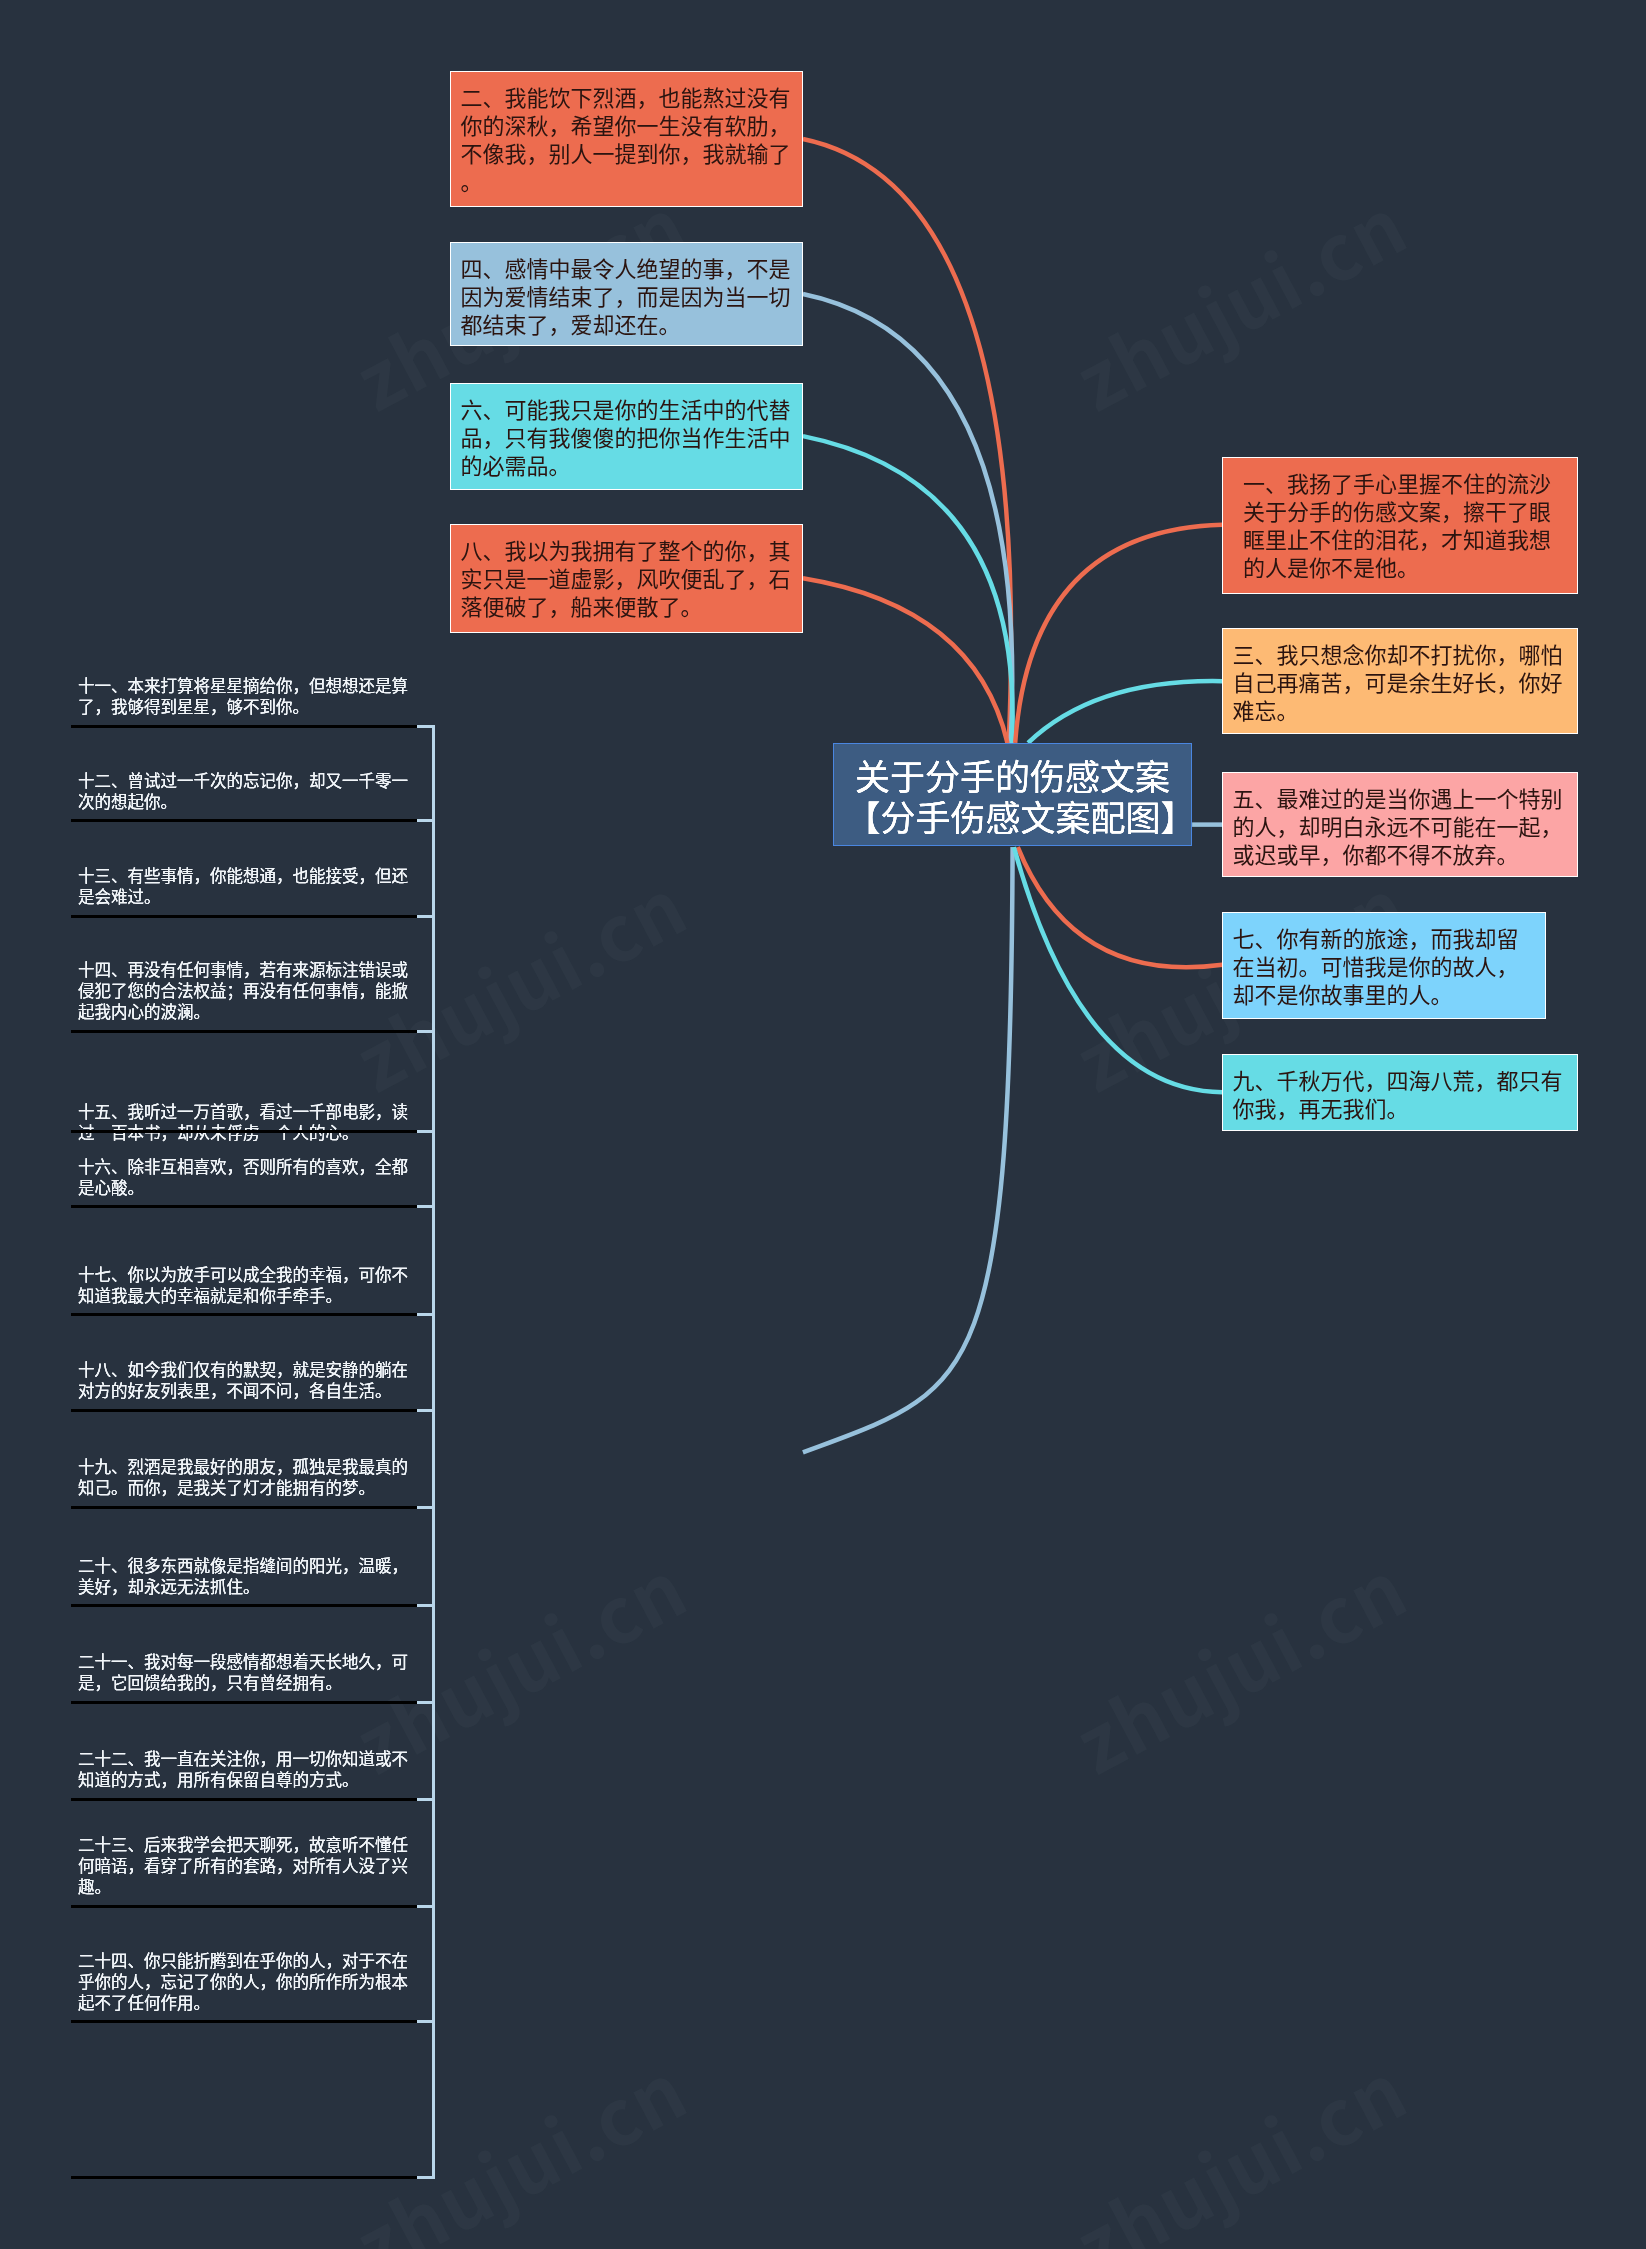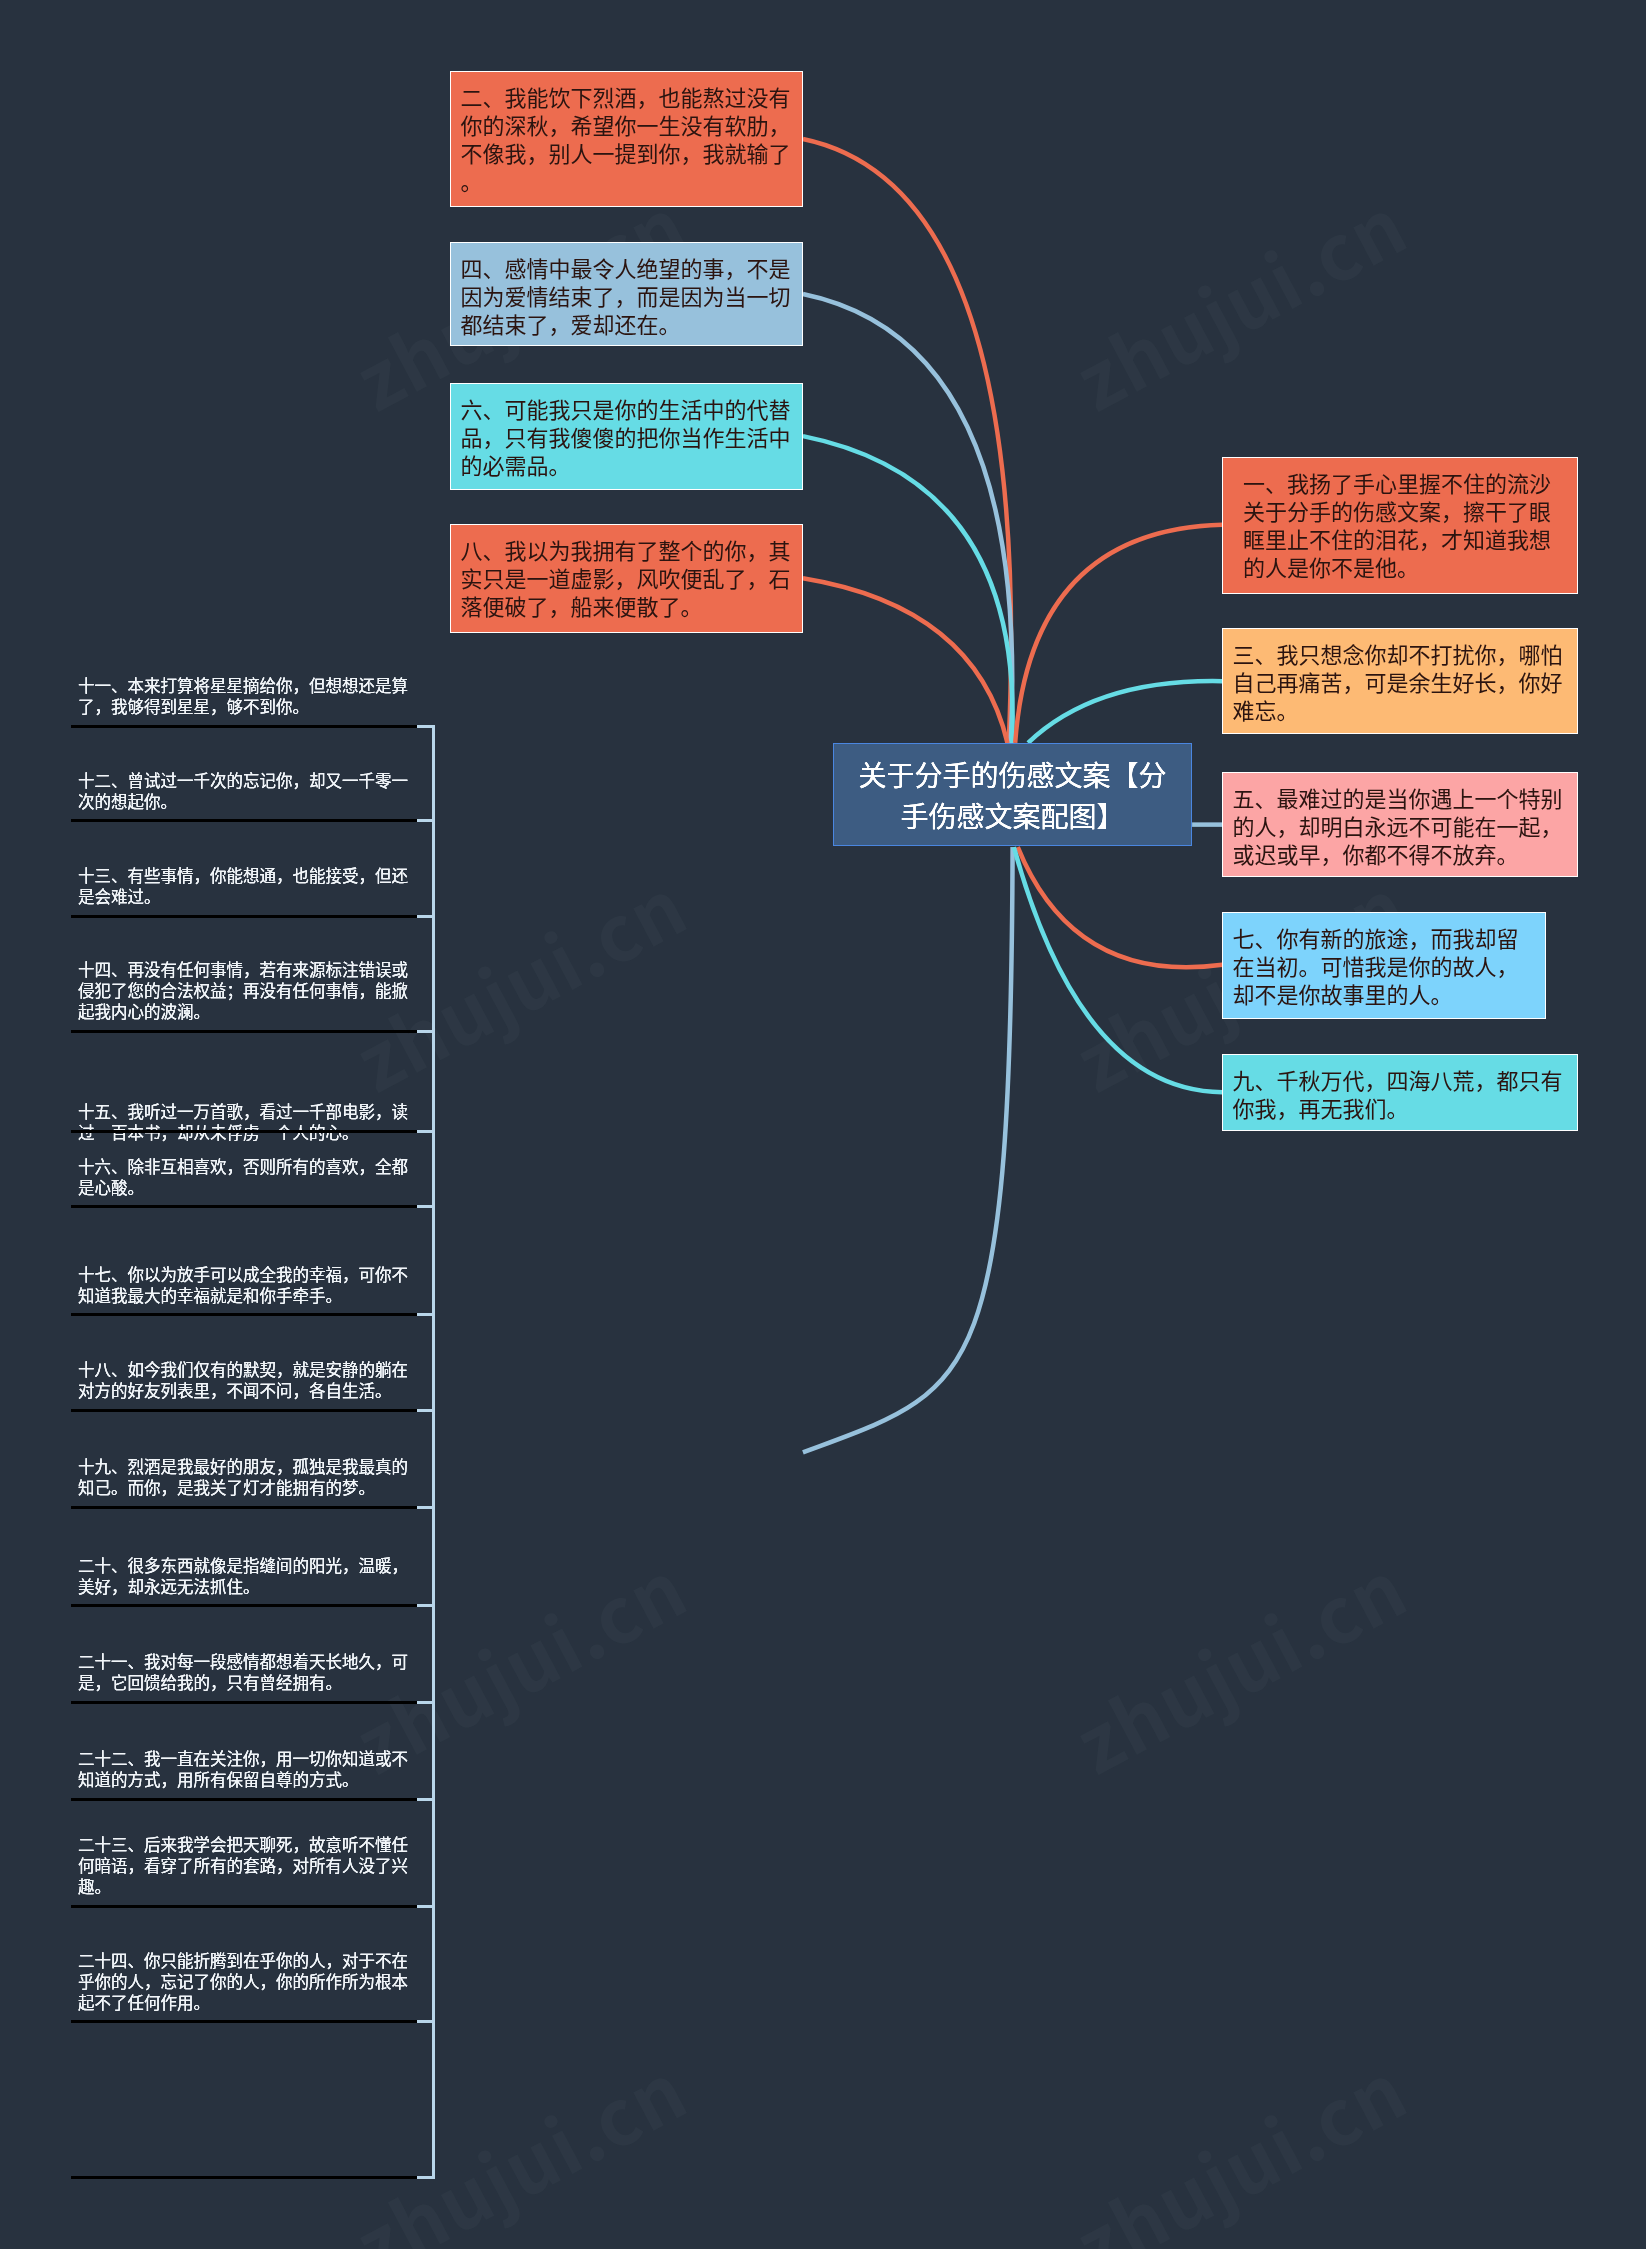--- a/index.html
+++ b/index.html
@@ -5,21 +5,21 @@
 <style>
   html,body{margin:0;padding:0;}
   body{width:1647px;height:2250px;background:#28323f;position:relative;overflow:hidden;-webkit-font-smoothing:antialiased;
        font-family:"Noto Sans CJK SC","Liberation Sans",sans-serif;}
   #stage{position:absolute;left:0;top:0;width:1647px;height:2250px;}
   #links{position:absolute;left:0;top:0;width:1647px;height:2250px;pointer-events:none;}
   .node{position:absolute;box-sizing:border-box;border:1.9px solid #fff;
         font-size:22px;line-height:28px;color:#2b1410;
         padding:9.6px 9.6px 0 9.6px;word-break:break-all;line-break:anywhere;}
   .central{position:absolute;box-sizing:border-box;background:#3d5c82;border:1.9px solid #4a86e0;
-        color:#fff;text-align:center;text-shadow:0 0 0.6px #ffffff,0 0 0.6px #ffffff;font-size:28px;line-height:41px;padding:9.6px 11.6px 0 11.6px;
+        color:#fff;text-align:center;text-shadow:0 0 0.6px #ffffff,0 0 0.6px #ffffff;font-size:35px;line-height:41px;padding:9.6px 11.6px 0 11.6px;
         word-break:break-all;line-break:anywhere;}
   .item{position:absolute;left:78px;width:343px;color:#f1f5f8;text-shadow:0 0 0.6px #e8eef5,0 0 0.6px #e8eef5;font-size:16.5px;line-height:21px;
         word-break:break-all;line-break:anywhere;}
   .rule{position:absolute;left:71px;width:347px;height:3.2px;background:#000;}
   .stub{position:absolute;left:417px;width:18px;height:3.2px;background:#b9d6ea;}
   .spine{position:absolute;left:432px;width:3.2px;background:#b9d6ea;}
   #watermark{position:absolute;left:0;top:0;width:1647px;height:2250px;overflow:hidden;pointer-events:none;}
   #watermark span{position:absolute;font-size:77px;font-weight:700;color:rgba(172,180,196,0.042);
         transform:rotate(-28deg);transform-origin:left bottom;white-space:nowrap;letter-spacing:1.3px;}
 

